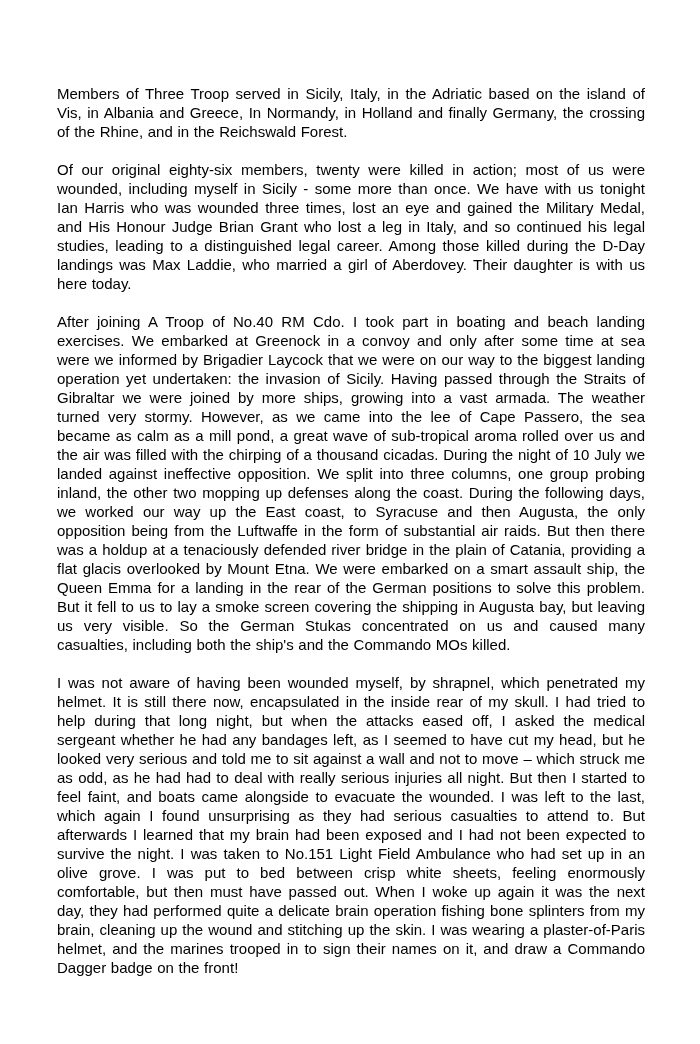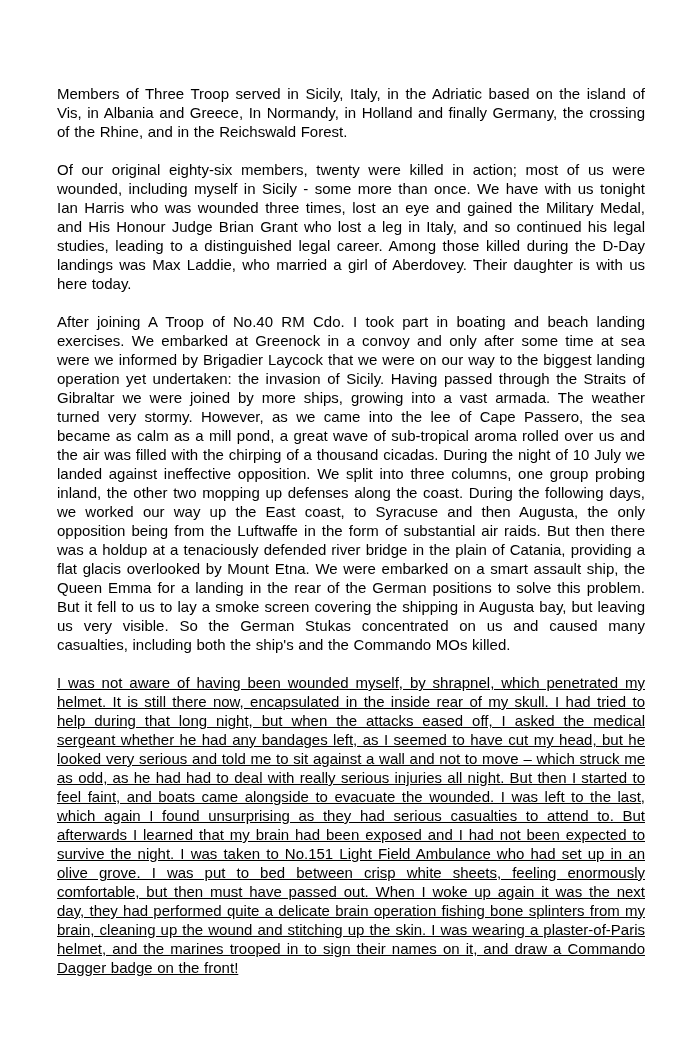--- a/index.html
+++ b/index.html
@@ -25,21 +25,20 @@
     color: #000000;
     font-size: 15px;
     line-height: 19px;
     text-align: justify;
     text-justify: inter-word;
     letter-spacing: 0;
     word-spacing: 0.5px;
   }
   .page p:last-child {
     margin-bottom: 0;
-    text-decoration: underline;
   }
 </style>
 </head>
 <body>
 
 <div class="page">
   <p>Members of Three Troop served in Sicily, Italy, in the Adriatic based on the island of Vis, in Albania and Greece, In Normandy, in Holland and finally Germany, the crossing of the Rhine, and in the Reichswald Forest.</p>
   <p>Of our original eighty-six members, twenty were killed in action; most of us were wounded, including myself in Sicily - some more than once. We have with us tonight Ian Harris who was wounded three times, lost an eye and gained the Military Medal, and His Honour Judge Brian Grant who lost a leg in Italy, and so continued his legal studies, leading to a distinguished legal career. Among those killed during the D-Day landings was Max Laddie, who married a girl of Aberdovey. Their daughter is with us here today.</p>
   <p>After joining A Troop of No.40 RM Cdo. I took part in boating and beach landing exercises. We embarked at Greenock in a convoy and only after some time at sea were we informed by Brigadier Laycock that we were on our way to the biggest landing operation yet undertaken: the invasion of Sicily. Having passed through the Straits of Gibraltar we were joined by more ships, growing into a vast armada. The weather turned very stormy. However, as we came into the lee of Cape Passero, the sea became as calm as a mill pond, a great wave of sub-tropical aroma rolled over us and the air was filled with the chirping of a thousand cicadas. During the night of 10 July we landed against ineffective opposition. We split into three columns, one group probing inland, the other two mopping up defenses along the coast. During the following days, we worked our way up the East coast, to Syracuse and then Augusta, the only opposition being from the Luftwaffe in the form of substantial air raids. But then there was a holdup at a tenaciously defended river bridge in the plain of Catania, providing a flat glacis overlooked by Mount Etna. We were embarked on a smart assault ship, the Queen Emma for a landing in the rear of the German positions to solve this problem. But it fell to us to lay a smoke screen covering the shipping in Augusta bay, but leaving us very visible. So the German Stukas concentrated on us and caused many casualties, including both the ship's and the Commando MOs killed.</p>
   <p>I was not aware of having been wounded myself, by shrapnel, which penetrated my helmet. It is still there now, encapsulated in the inside rear of my skull. I had tried to help during that long night, but when the attacks eased off, I asked the medical sergeant whether he had any bandages left, as I seemed to have cut my head, but he looked very serious and told me to sit against a wall and not to move – which struck me as odd, as he had had to deal with really serious injuries all night. But then I started to feel faint, and boats came alongside to evacuate the wounded. I was left to the last, which again I found unsurprising as they had serious casualties to attend to. But afterwards I learned that my brain had been exposed and I had not been expected to survive the night. I was taken to No.151 Light Field Ambulance who had set up in an olive grove. I was put to bed between crisp white sheets, feeling enormously comfortable, but then must have passed out. When I woke up again it was the next day, they had performed quite a delicate brain operation fishing bone splinters from my brain, cleaning up the wound and stitching up the skin. I was wearing a plaster-of-Paris helmet, and the marines trooped in to sign their names on it, and draw a Commando Dagger badge on the front!</p>

